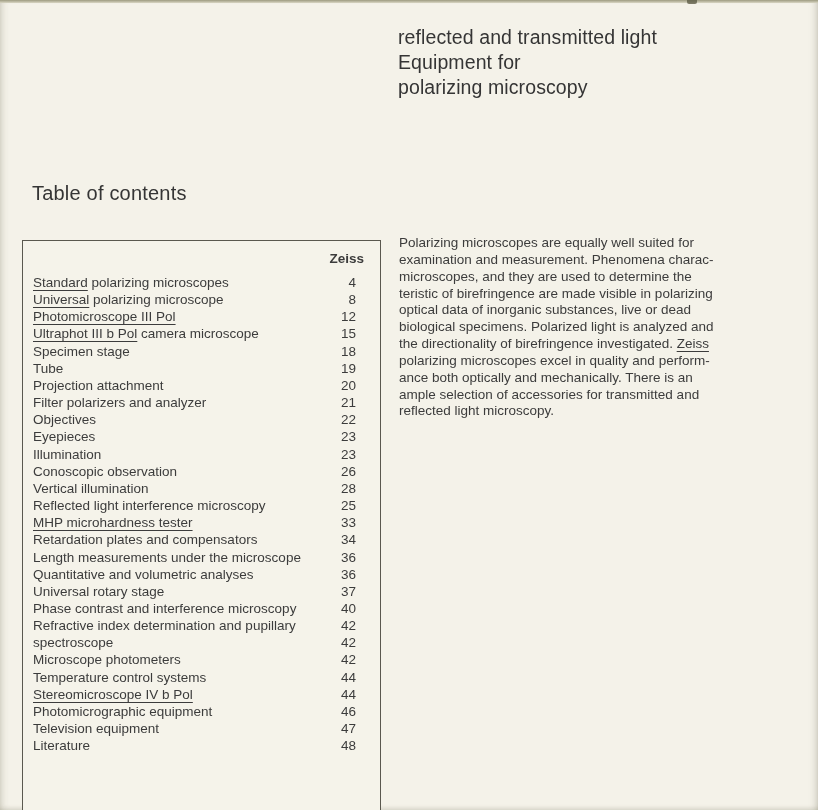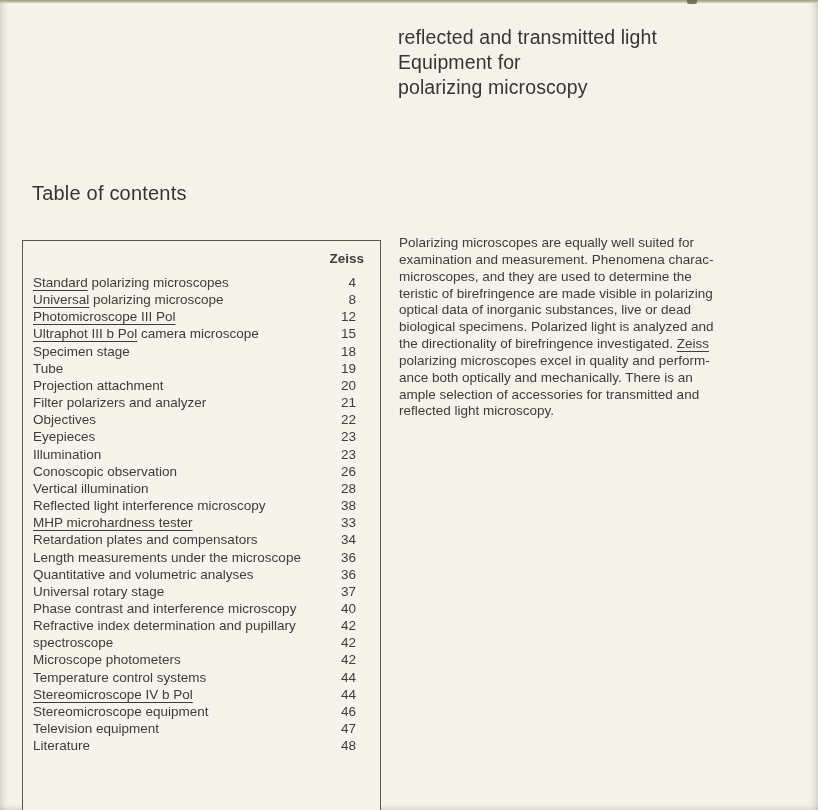--- a/index.html
+++ b/index.html
@@ -136,21 +136,21 @@
         <div class="toc-row">
           <span class="toc-label">Conoscopic observation</span>
           <span class="toc-pageno">26</span>
         </div>
         <div class="toc-row">
           <span class="toc-label">Vertical illumination</span>
           <span class="toc-pageno">28</span>
         </div>
         <div class="toc-row">
           <span class="toc-label">Reflected light interference microscopy</span>
-          <span class="toc-pageno">38</span>
+          <span class="toc-pageno">25</span>
         </div>
         <div class="toc-row">
           <span class="toc-label"><span class="u">MHP microhardness tester</span></span>
           <span class="toc-pageno">33</span>
         </div>
         <div class="toc-row">
           <span class="toc-label">Retardation plates and compensators</span>
           <span class="toc-pageno">34</span>
         </div>
         <div class="toc-row">
@@ -183,21 +183,21 @@
         </div>
         <div class="toc-row">
           <span class="toc-label">Temperature control systems</span>
           <span class="toc-pageno">44</span>
         </div>
         <div class="toc-row">
           <span class="toc-label"><span class="u">Stereomicroscope IV b Pol</span></span>
           <span class="toc-pageno">44</span>
         </div>
         <div class="toc-row">
-          <span class="toc-label">Stereomicroscope equipment</span>
+          <span class="toc-label">Photomicrographic equipment</span>
           <span class="toc-pageno">46</span>
         </div>
         <div class="toc-row">
           <span class="toc-label">Television equipment</span>
           <span class="toc-pageno">47</span>
         </div>
         <div class="toc-row">
           <span class="toc-label">Literature</span>
           <span class="toc-pageno">48</span>
         </div>

